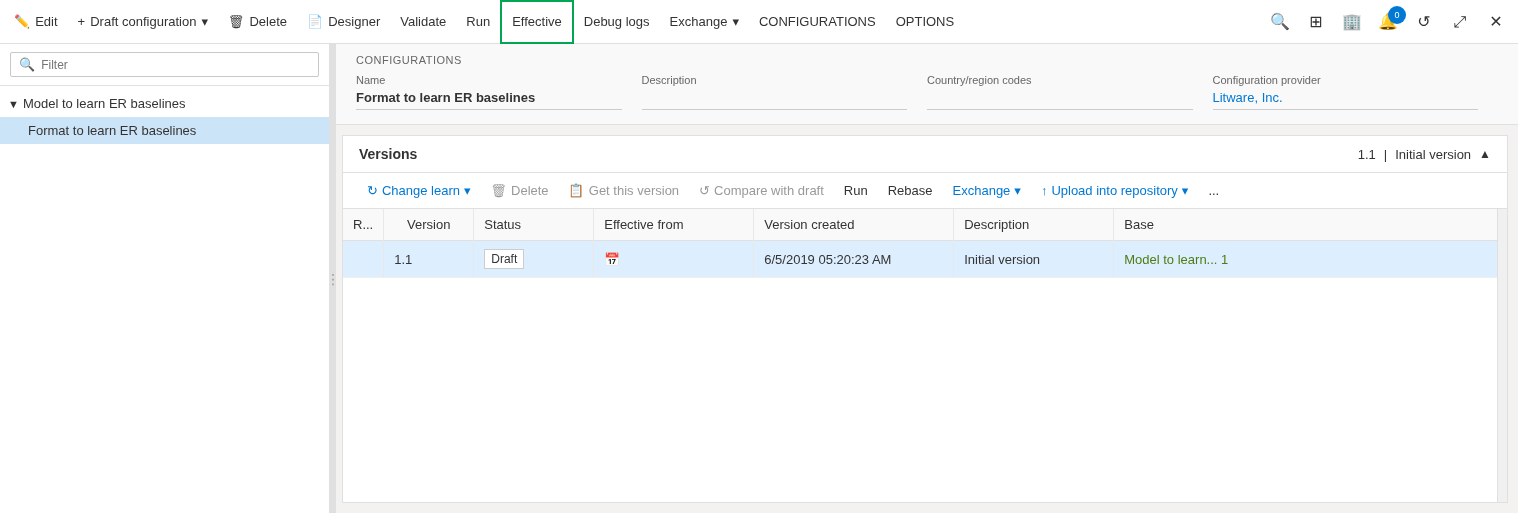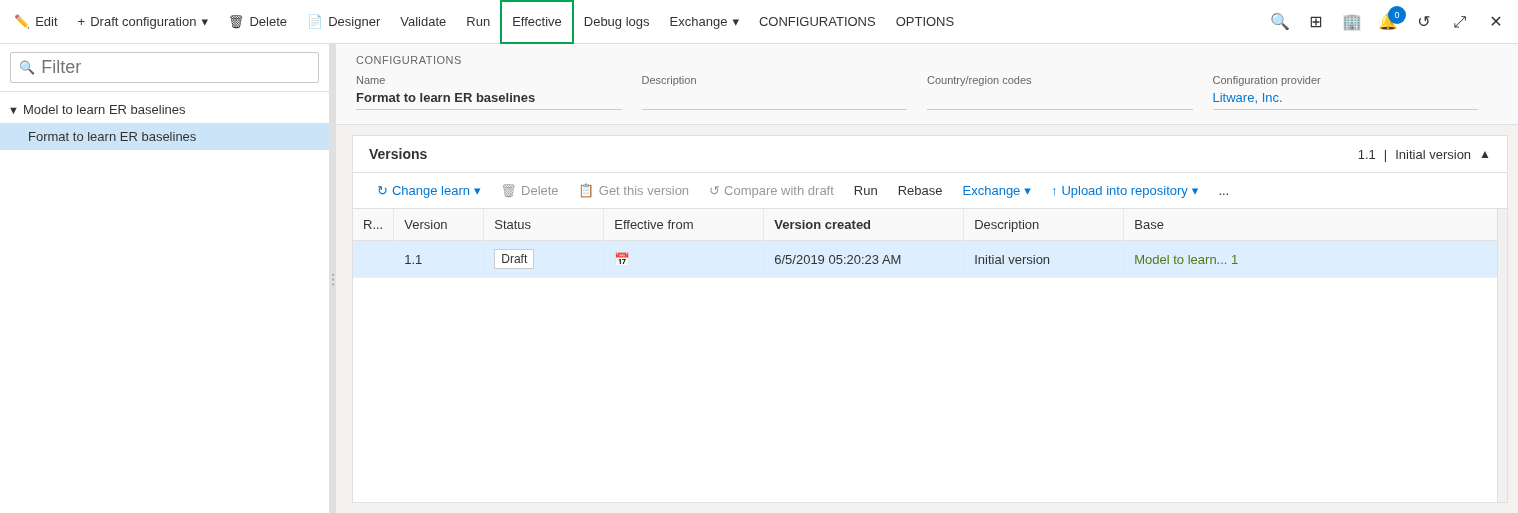--- a/index.html
+++ b/index.html
@@ -74,21 +74,21 @@
       gap: 6px;
       border: 1px solid #c8c8c8;
       border-radius: 2px;
       padding: 4px 8px;
       background: #fff;
       cursor: text;
     }
     .filter-input input {
       border: none;
       outline: none;
-      font-size: 18px;
+      font-size: 12px;
       width: 100%;
       color: #666;
     }
     .tree-area {
       flex: 1;
       overflow-y: auto;
       padding: 4px 0;
     }
     .tree-parent {
       display: flex;
@@ -153,21 +153,21 @@
     .config-field-value.link {
       color: #0078d4;
       font-weight: normal;
       cursor: pointer;
     }
 
     
     .versions-section {
       flex: 1;
       background: #fff;
-      margin: 10px 10px 10px 16px;
+      margin: 10px 10px 10px 6px;
       border: 1px solid #e0e0e0;
       display: flex;
       flex-direction: column;
       overflow: hidden;
     }
     .versions-header {
       display: flex;
       align-items: center;
       padding: 10px 16px;
       border-bottom: 1px solid #e0e0e0;
@@ -453,24 +453,24 @@
           <span>...</span>
         </button>
       </div>
 
       <div class="versions-body">
         <div class="versions-table">
           <table>
             <thead>
               <tr>
                 <th style="width:40px;">R...</th>
-                <th style="width:90px;">Version</th>
+                <th style="width:90px;text-align:center;">Version</th>
                 <th style="width:120px;">Status</th>
                 <th style="width:160px;">Effective from</th>
-                <th style="width:200px;font-weight:bold;">Version created</th>
+                <th style="width:200px;">Version created</th>
                 <th style="width:160px;">Description</th>
                 <th>Base</th>
               </tr>
             </thead>
             <tbody>
               <tr class="table-row">
                 <td></td>
                 <td>1.1</td>
                 <td><span class="td-status-draft">Draft</span></td>
                 <td>

